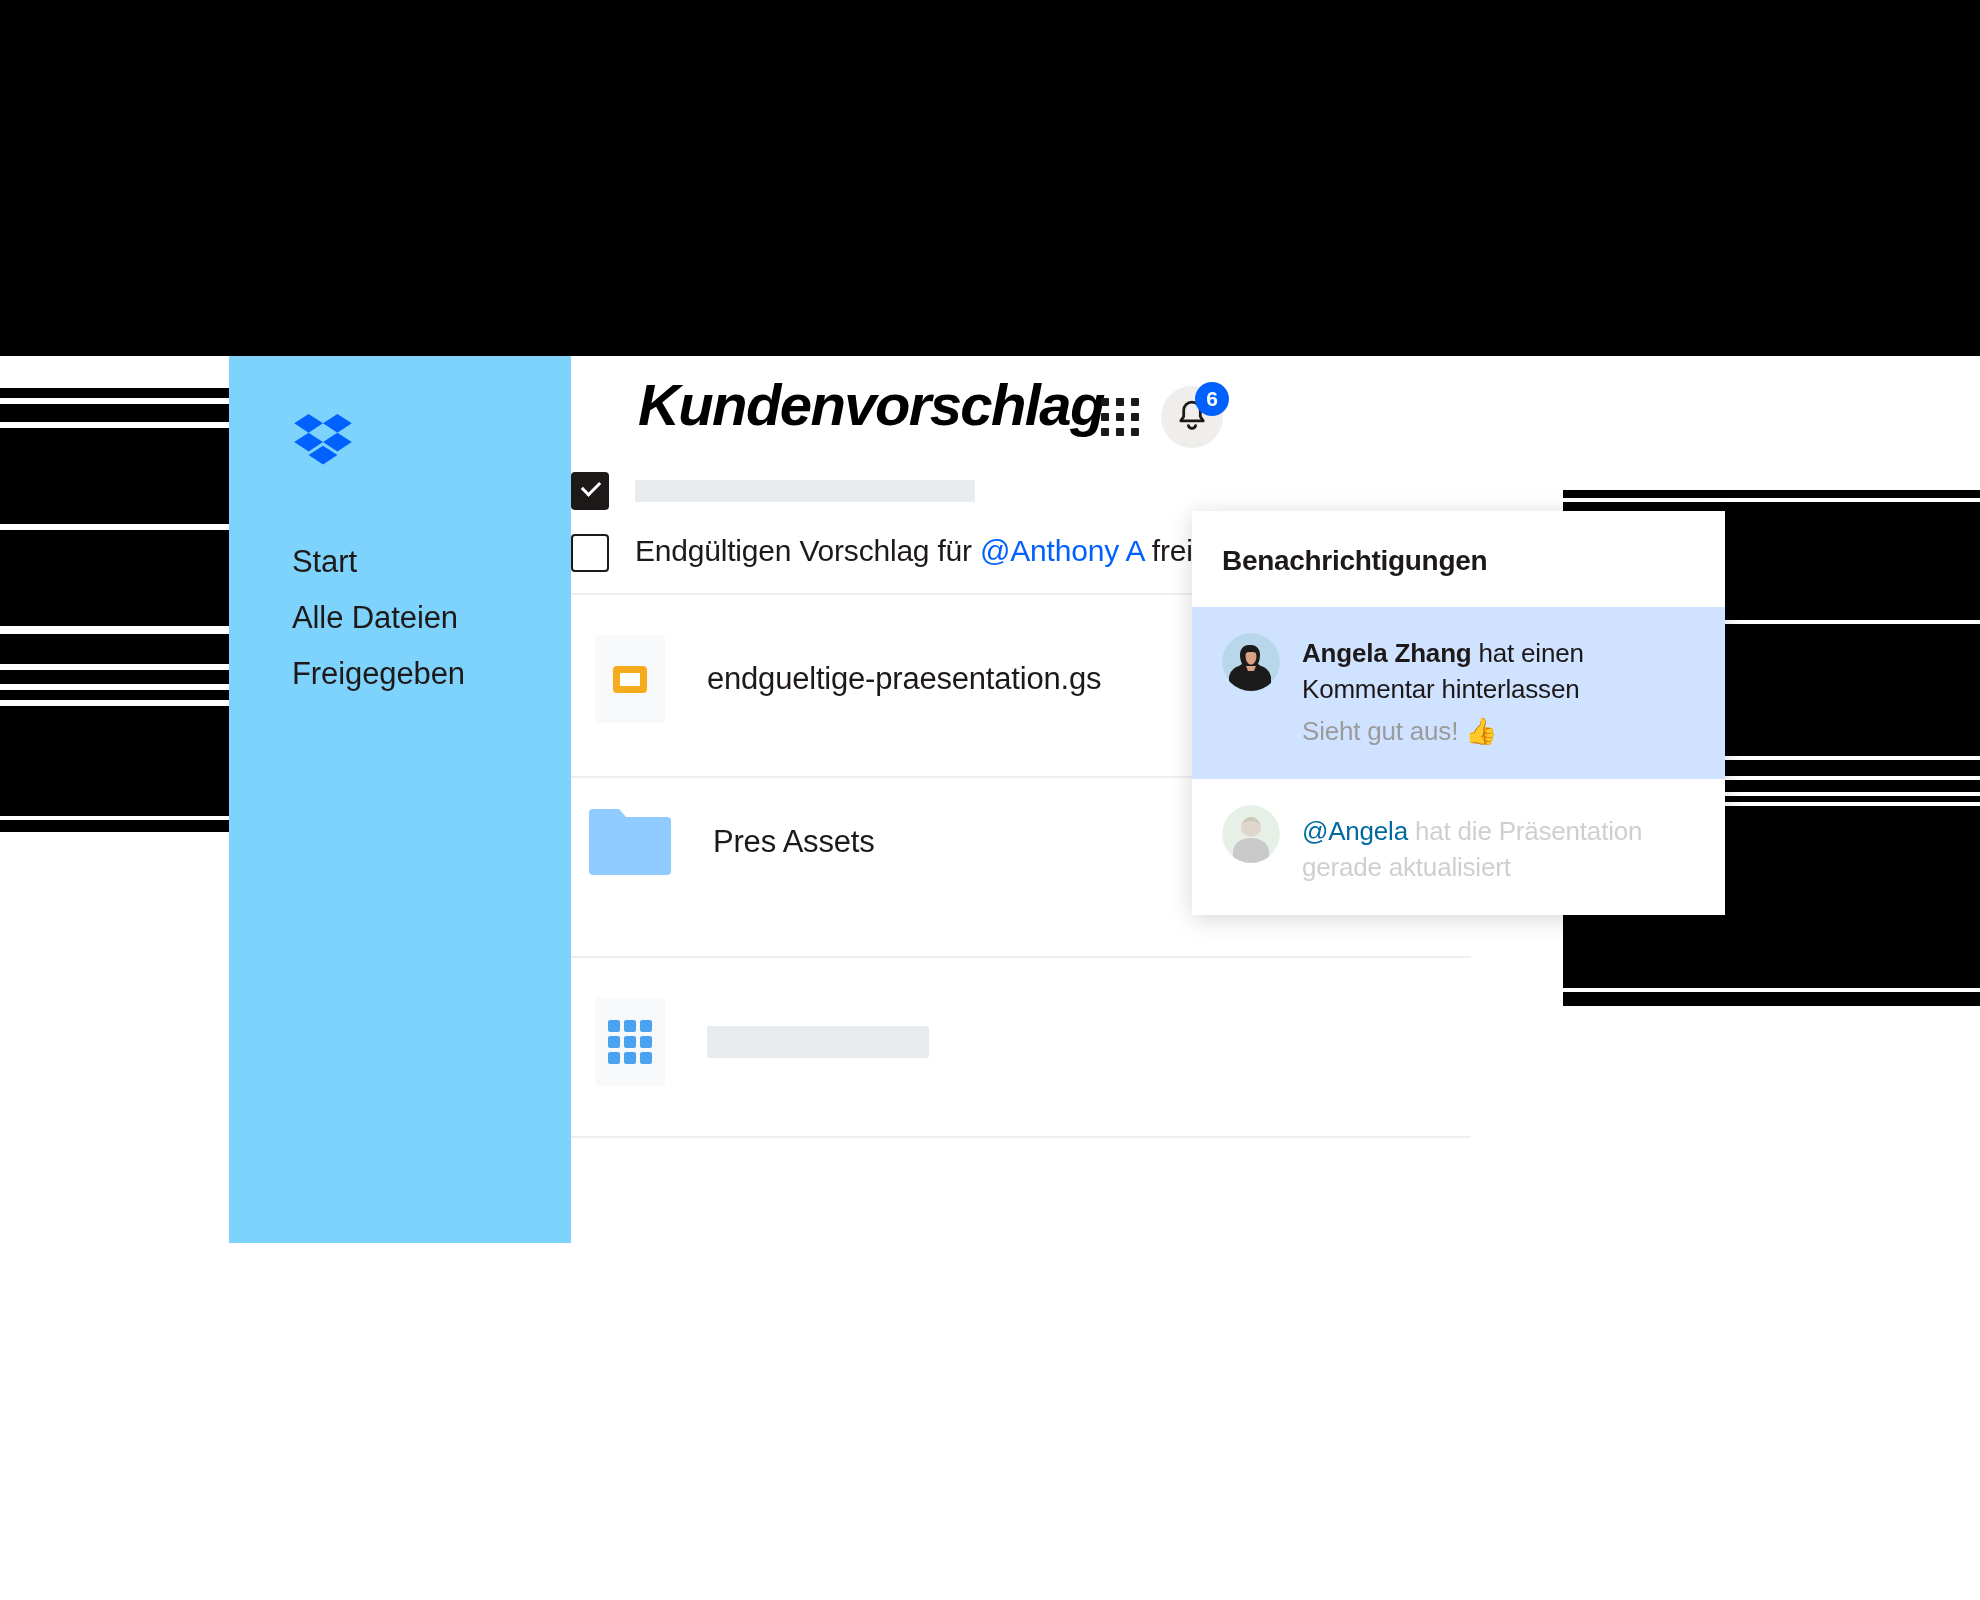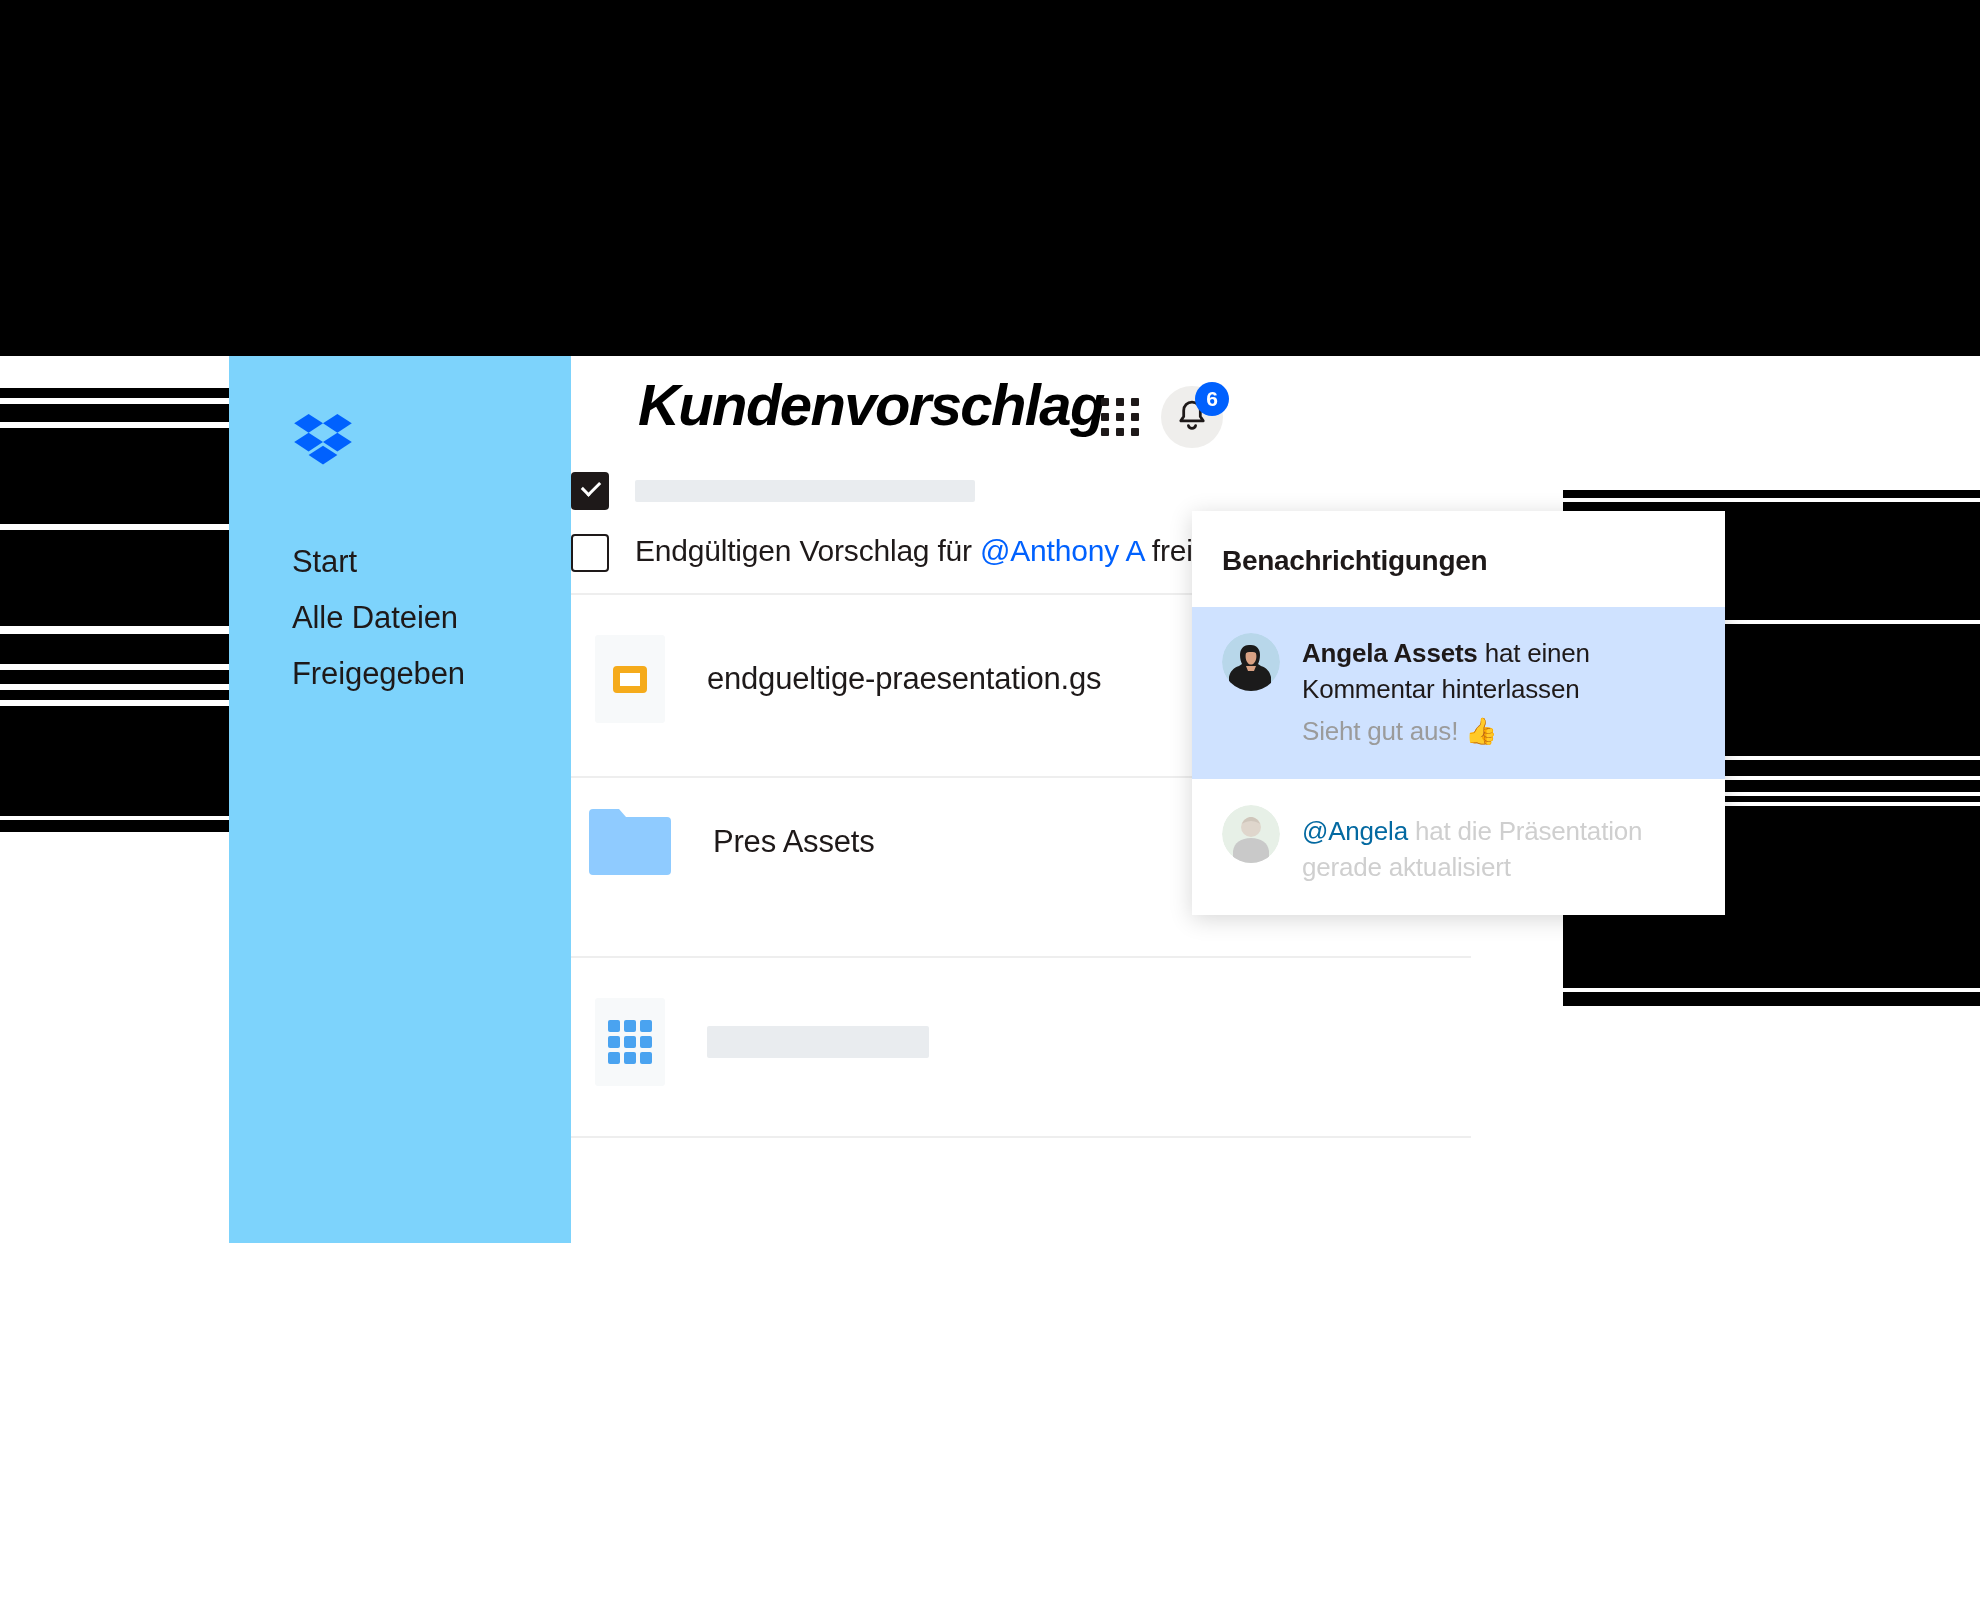--- a/index.html
+++ b/index.html
@@ -435,21 +435,21 @@
     <span class="avatar">
       <svg width="58" height="58" viewBox="0 0 58 58" aria-hidden="true">
         <circle cx="29" cy="29" r="29" fill="#b8d7ea"></circle>
         <path d="M29 12c6 0 9 4.5 9 10 0 4-1 7-2 9l3 2c6 2 9 6 10 11v14H7V44c1-5 4-9 10-11l3-2c-1-2-2-5-2-9 0-5.5 3-10 9-10z" fill="#1b1b1b"></path>
         <path d="M29 17c3.4 0 5.4 2.3 5.4 6.2 0 4.6-2.4 8.3-5.4 8.3s-5.4-3.7-5.4-8.3c0-3.9 2-6.2 5.4-6.2z" fill="#d8a183"></path>
         <path d="M21 21c1-5 4-7 8-7s7 2 8 7c0 0-3-2-8-2s-8 2-8 2z" fill="#1b1b1b"></path>
         <path d="M24 33h10l-2 5h-6z" fill="#d8a183"></path>
       </svg>
     </span>
     <span class="notif-body">
-      <span class="notif-line"><b>Angela Assets</b><span> hat einen Kommentar hinterlassen</span></span>
+      <span class="notif-line"><b>Angela Zhang</b><span> hat einen Kommentar hinterlassen</span></span>
       <div class="notif-sub">Sieht gut aus! 👍</div>
     </span>
   </div>
 
   <div class="notif-item read">
     <span class="avatar">
       <svg width="58" height="58" viewBox="0 0 58 58" aria-hidden="true">
         <circle cx="29" cy="29" r="29" fill="#e7f0e7"></circle>
         <path d="M29 33c10 0 17 5 18 13v12H11V46c1-8 8-13 18-13z" fill="#c9c9c9"></path>
         <circle cx="29" cy="22" r="10" fill="#dfd6cc"></circle>

